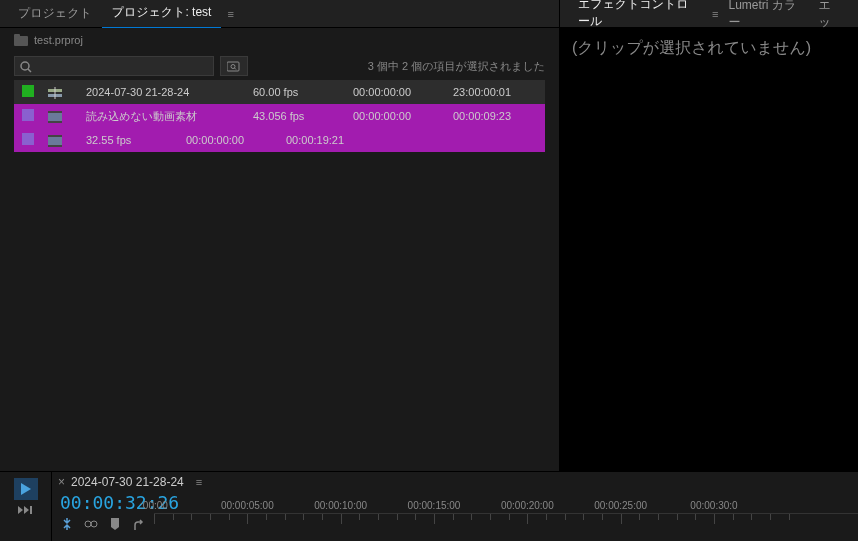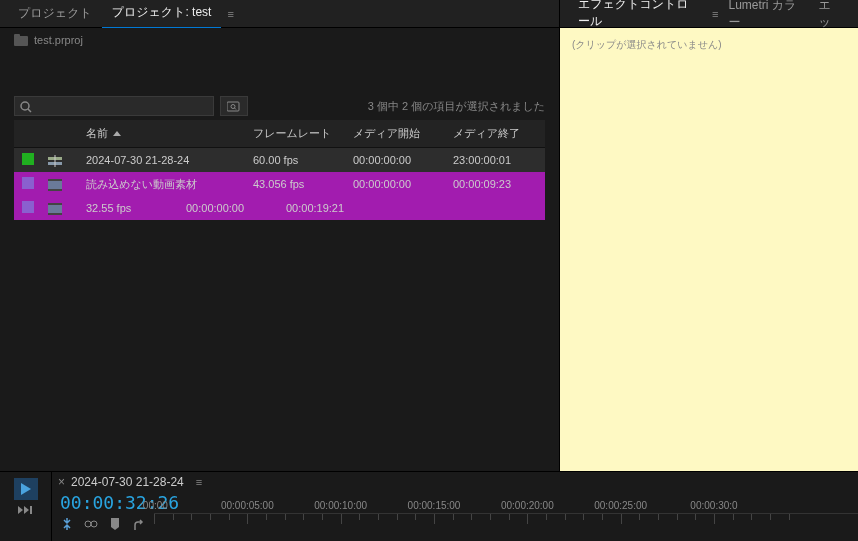--- a/index.html
+++ b/index.html
@@ -6,21 +6,21 @@
 body { background: #1a1a1a; color: #ccc; font-size: 11px; overflow: hidden; width: 858px; height: 541px; }
 .app { display: flex; width: 100%; height: 100%; }
 .left-panel { width: 560px; display: flex; flex-direction: column; border-right: 1px solid #000; }
 .right-panel { flex: 1; display: flex; flex-direction: column; }
 .tabs { display: flex; align-items: center; height: 28px; padding: 0 8px; border-bottom: 1px solid #000; background: #212121; }
 .tab { padding: 6px 10px; color: #999; cursor: pointer; font-size: 12px; }
 .tab.active { color: #eee; border-bottom: 2px solid #0078d4; }
 .tab-menu { margin-left: 6px; color: #888; cursor: pointer; }
 .project-sub { display: flex; align-items: center; padding: 6px 14px; color: #888; background: #1a1a1a; }
 .folder-icon { margin-right: 6px; }
-.search-row { display: flex; align-items: center; padding: 4px 14px; gap: 6px; background: #1a1a1a; margin-top: 40px; }
+.search-row { display: flex; align-items: center; padding: 4px 14px; gap: 6px; background: #1a1a1a; }
 .search-wrap { position: relative; flex: 0 0 200px; }
 .search-icon { position: absolute; left: 6px; top: 5px; color: #888; pointer-events: none; }
 .search-input { width: 100%; background: #2a2a2a; border: 1px solid #3a3a3a; color: #ccc; padding: 3px 6px 3px 22px; font-size: 11px; }
 .search-folder-btn { background: #2a2a2a; border: 1px solid #3a3a3a; color: #888; padding: 3px 6px; cursor: pointer; }
 .status-text { margin-left: auto; color: #888; font-size: 11px; }
 .table { flex: 1; background: #1a1a1a; overflow: hidden; padding: 0 14px; display: flex; flex-direction: column; }
 .table-header { display: flex; background: #232323; border-bottom: 1px solid #111; }
 .table-header .th { padding: 6px 8px; font-size: 11px; color: #ccc; display: flex; align-items: center; gap: 4px; }
 .col-label { width: 26px; }
 .col-icon { width: 38px; }
@@ -39,21 +39,21 @@
 .clip-icon { width: 14px; height: 12px; display: inline-block; vertical-align: middle; }
 .scrollbar { height: 8px; background: #2a2a2a; margin: 2px 14px 4px 14px; border-radius: 4px; position: relative; }
 .scroll-thumb { position: absolute; left: 0; width: 160px; height: 100%; background: #444; border-radius: 4px; }
 .bottom-bar { display: flex; align-items: center; padding: 6px 14px; gap: 8px; background: #1a1a1a; border-top: 1px solid #000; }
 .bb-icon { color: #888; cursor: pointer; font-size: 14px; }
 .bb-icon.green { color: #50d050; }
 .bb-icon.blue { color: #4080ff; }
 .slider-track { width: 60px; height: 2px; background: #555; position: relative; }
 .slider-thumb { position: absolute; left: 0; top: -3px; width: 8px; height: 8px; background: #aaa; border-radius: 50%; }
 .spacer { flex: 1; }
-.ec-body { flex: 1; background: #fef9c3; padding: 10px 12px; color: #888; font-size: 10px; }
+.ec-body { flex: 1; background: #000000; padding: 10px 12px; color: #888; font-size: 16px; }
 .ec-footer { padding: 6px 10px; color: #888; border-top: 1px solid #111; font-size: 11px; }
 .timeline { position: absolute; bottom: 0; left: 0; right: 0; height: 70px; background: #1a1a1a; border-top: 1px solid #000; display: flex; }
 .tl-controls { width: 52px; display: flex; flex-direction: column; align-items: center; gap: 4px; padding-top: 6px; border-right: 1px solid #000; }
 .tl-play { background: #1e4060; padding: 4px 6px; }
 .tl-main { flex: 1; display: flex; flex-direction: column; }
 .tl-seq-tab { display: flex; align-items: center; padding: 3px 6px; gap: 6px; color: #ccc; }
 .tl-x { color: #888; cursor: pointer; font-size: 12px; }
 .tl-name { font-size: 12px; }
 .tl-timecode { font-size: 18px; color: #29a4e0; font-family: monospace; padding: 0 8px; }
 .tl-ruler-row { display: flex; }
@@ -98,35 +98,20 @@
         <svg width="14" height="12" viewBox="0 0 14 12">
             <rect x="0" y="2" width="12" height="9" rx="1" fill="none" stroke="#888"></rect>
             <circle cx="6" cy="6.5" r="2" stroke="#888" fill="none"></circle>
             <line x1="7.5" y1="8" x2="9" y2="9.5" stroke="#888"></line>
           </svg>
       </button>
       <span class="status-text">3 個中 2 個の項目が選択されました</span>
     </div>
 
     <div class="table">
-      <div class="table-header">
-        <div class="th col-label"></div>
-        <div class="th col-icon"></div>
-        <div class="th col-name">
-          <span>名前</span>
-          <span class="sort-arrow">
-            <svg width="10" height="8" viewBox="0 0 10 8">
-                <path d="M5 1 L9 6 L1 6 Z" fill="#aaa"></path>
-              </svg>
-          </span>
-        </div>
-        <div class="th col-fps">フレームレート</div>
-        <div class="th col-start">メディア開始</div>
-        <div class="th col-end">メディア終了</div>
-      </div>
       <div class="table-body" id="tbody">
           <div class="table-row sequence">
             <div class="td col-label"><span class="swatch green"></span></div>
             <div class="td col-icon"><span class="clip-icon"><svg width="14" height="12" viewBox="0 0 14 12">
                   <rect x="0" y="2" width="14" height="3" fill="#9a8"></rect>
                   <rect x="0" y="7" width="14" height="3" fill="#89a"></rect>
                   <line x1="7" y1="0" x2="7" y2="12" stroke="#ccc"></line>
                 </svg></span></div>
             <div class="td col-name">2024-07-30 21-28-24</div>
             <div class="td col-fps">60.00 fps</div>

